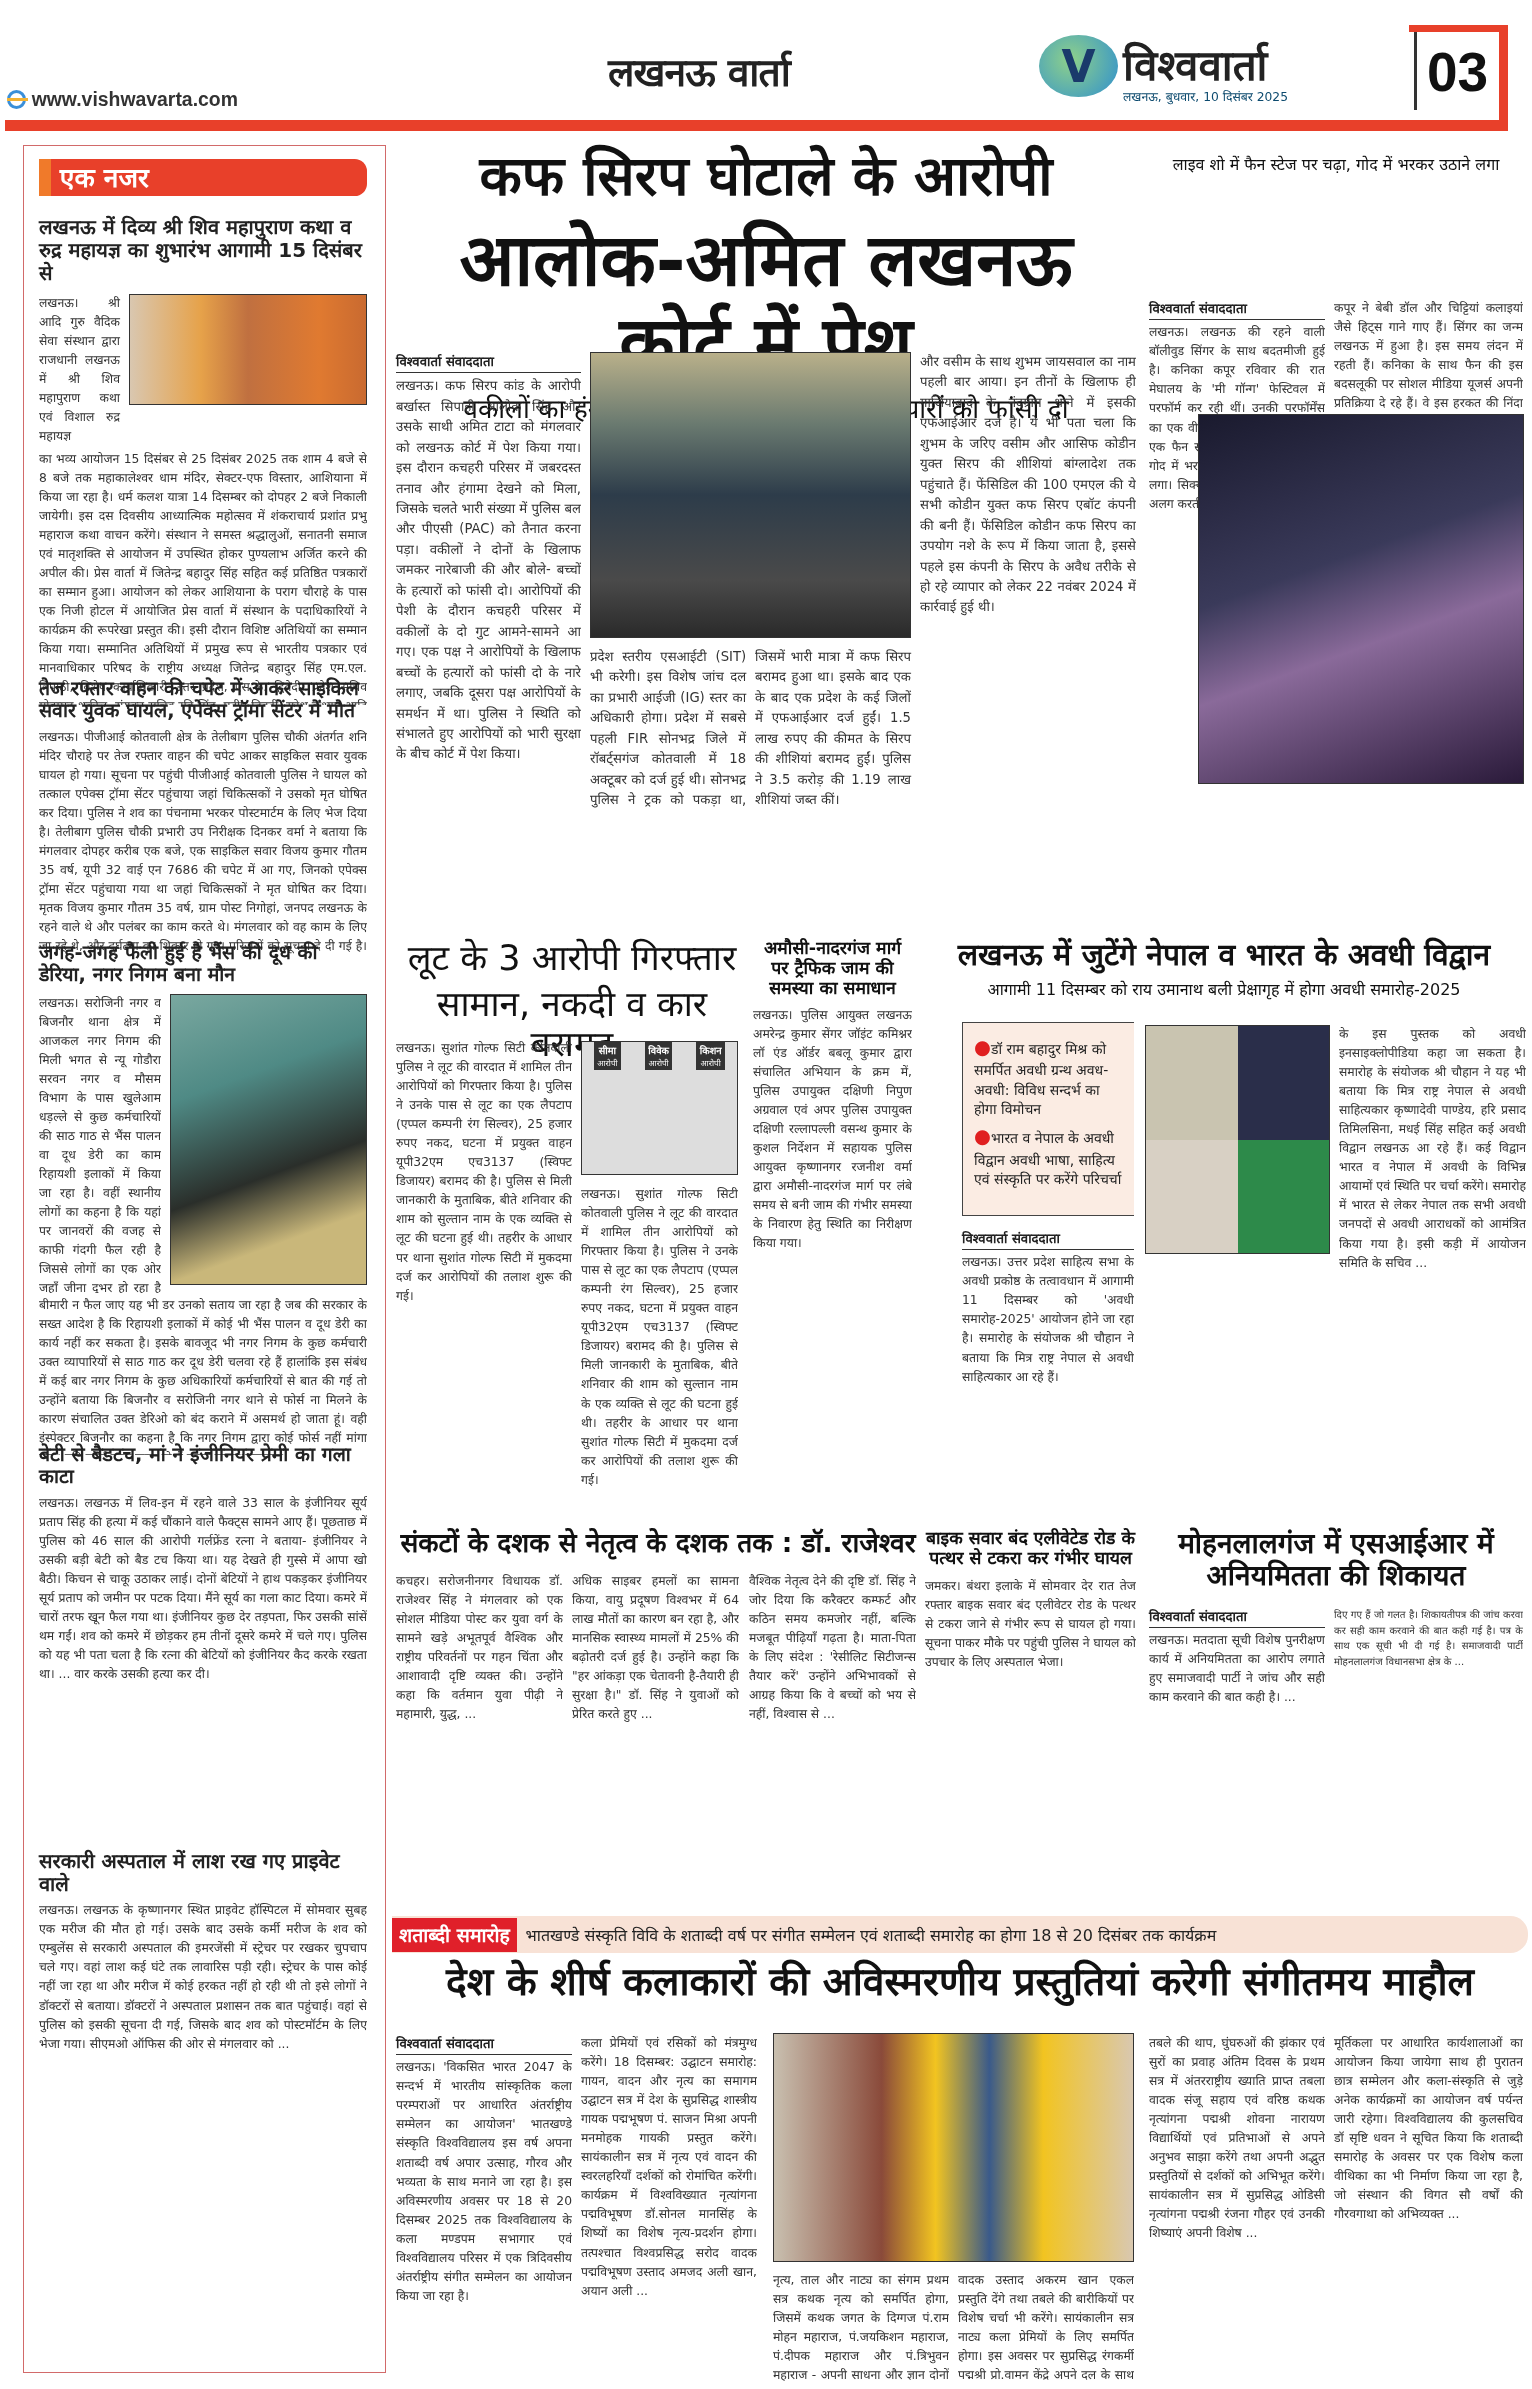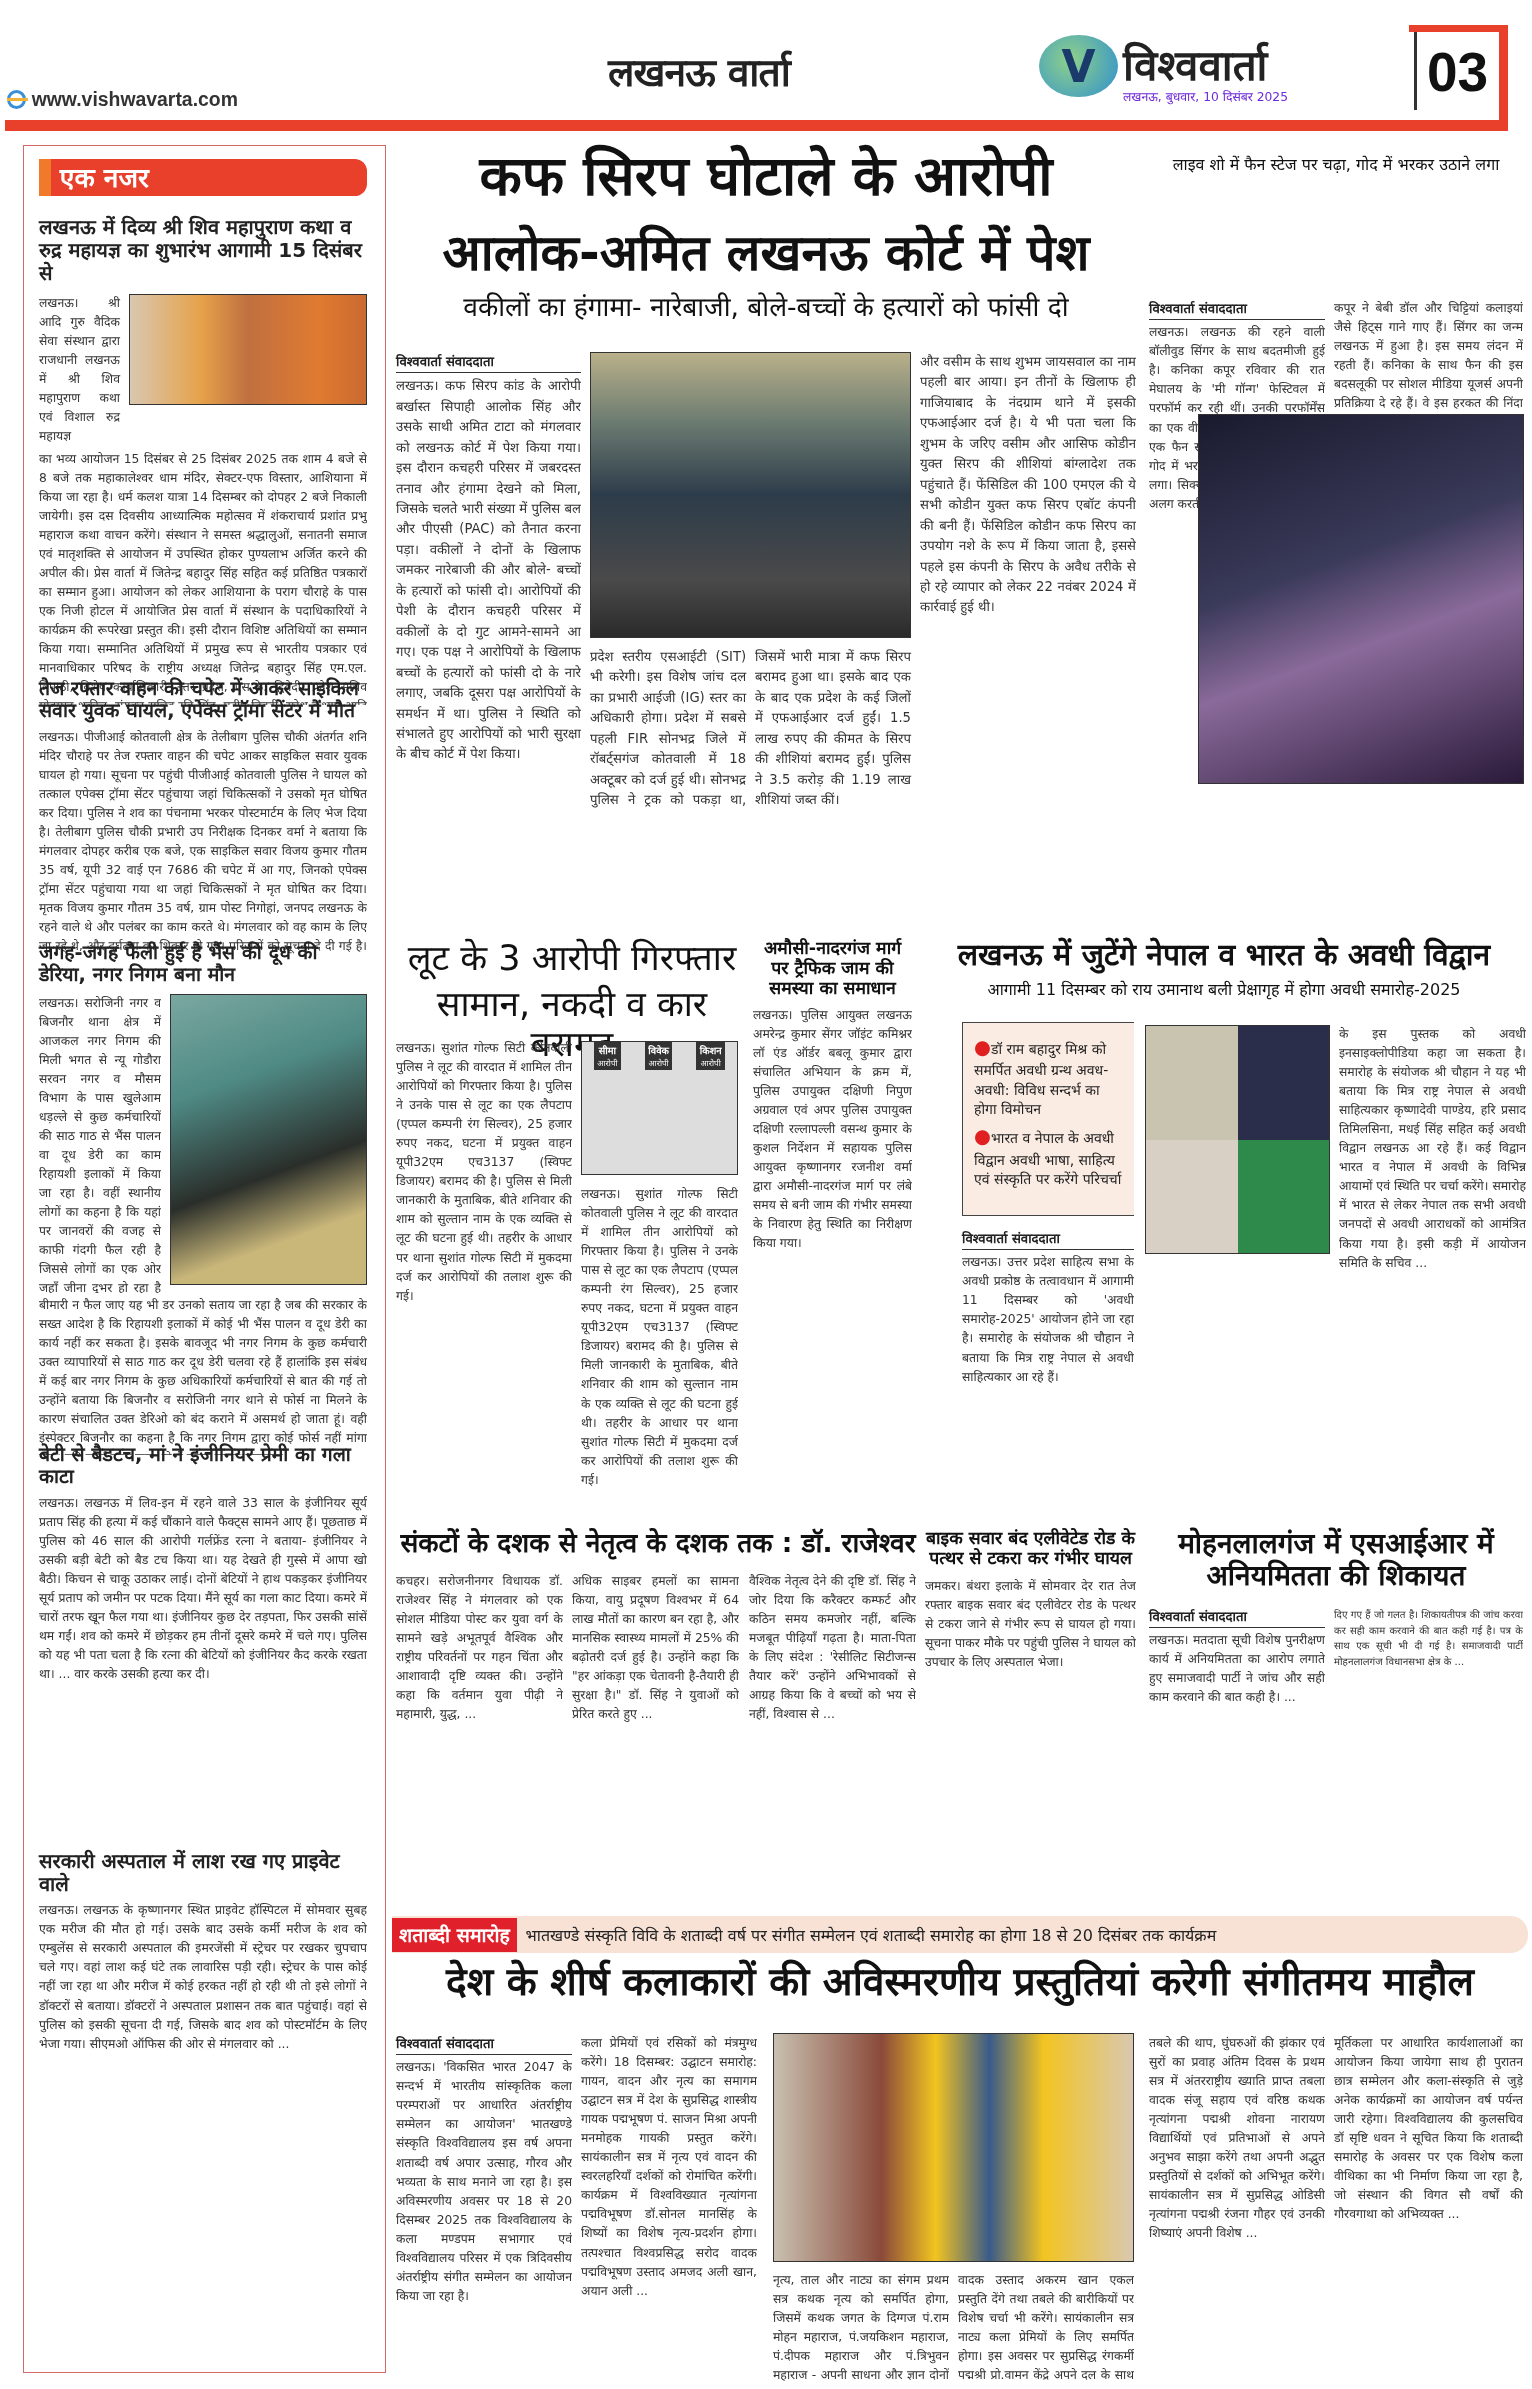--- a/index.html
+++ b/index.html
@@ -5,21 +5,21 @@
 *{box-sizing:border-box;margin:0;padding:0}
 body{width:1532px;height:2389px;background:#fff;font-family:"DejaVu Sans",sans-serif;color:#222;position:relative;overflow:hidden}
 .abs{position:absolute}
 .mast{left:0;top:0;width:1532px;height:132px}
 .site{left:7px;top:88px;font-size:19.4px;font-weight:bold;color:#333;display:flex;align-items:center;gap:5.3px;font-family:"Liberation Sans",sans-serif}
 .ie{width:19.4px;height:19.4px;border-radius:50%;border:3.5px solid #3a8fd9;display:inline-block;position:relative}
 .ie:after{content:"";position:absolute;left:-3.5px;top:5.3px;width:21px;height:2.6px;background:#f2b233}
 .section-title{left:608px;top:44px;font-size:39px;font-weight:bold;color:#222;letter-spacing:-0.9px}
 .logo{left:1039px;top:35px;width:79px;height:62px;border-radius:50%;background:radial-gradient(circle at 40% 40%,#8fd18a,#2e8fcf);display:flex;align-items:center;justify-content:center;font-size:44px;font-weight:bold;color:#1a3a6b}
 .brand{left:1123px;top:35px;font-size:42px;font-weight:bold;color:#222}
-.dateline{left:1123px;top:88px;font-size:12.3px;color:#6d28d9}
+.dateline{left:1123px;top:88px;font-size:12.3px;color:#0c4a6e}
 .pageno{left:1427px;top:40px;font-size:55px;font-weight:bold;color:#111;font-family:"Liberation Sans",sans-serif}
 .pagebar{left:1414px;top:25px;width:2.6px;height:85px;background:#333}
 .redbar{left:5.3px;top:120px;width:1503px;height:10.6px;background:#e8402a}
 .redside{left:1499px;top:25px;width:8.8px;height:106px;background:#e8402a}
 .redtop{left:1409px;top:25px;width:99px;height:7px;background:#e8402a}
 .leftcol{left:23px;top:145px;width:363px;height:2228px;border:1.8px solid #d26a6a}
 .eknazar{left:39px;top:159px;width:328px;height:37px;background:#e8402a;border-radius:0 12.3px 12.3px 0;border-left:12.3px solid #f07a2a;color:#fff;font-size:26.4px;font-weight:bold;padding-left:8.8px;line-height:37px}
 .lh{font-weight:bold;color:#222;line-height:1.15}
 .body{font-size:13.2px;line-height:1.55;color:#333;text-align:justify}
 .img{background:#777;border:1.8px solid #333}
@@ -80,21 +80,21 @@
   <div class="body" style="font-size:12.3px;height:357px;overflow:hidden;margin-top:5.3px">लखनऊ। लखनऊ में लिव-इन में रहने वाले 33 साल के इंजीनियर सूर्य प्रताप सिंह की हत्या में कई चौंकाने वाले फैक्ट्स सामने आए हैं। पूछताछ में पुलिस को 46 साल की आरोपी गर्लफ्रेंड रत्ना ने बताया- इंजीनियर ने उसकी बड़ी बेटी को बैड टच किया था। यह देखते ही गुस्से में आपा खो बैठी। किचन से चाकू उठाकर लाई। दोनों बेटियों ने हाथ पकड़कर इंजीनियर सूर्य प्रताप को जमीन पर पटक दिया। मैंने सूर्य का गला काट दिया। कमरे में चारों तरफ खून फैल गया था। इंजीनियर कुछ देर तड़पता, फिर उसकी सांसें थम गईं। शव को कमरे में छोड़कर हम तीनों दूसरे कमरे में चले गए। पुलिस को यह भी पता चला है कि रत्ना की बेटियों को इंजीनियर कैद करके रखता था। ... वार करके उसकी हत्या कर दी।</div>
 </div>
 
 <div class="abs" style="left:39px;top:1850px;width:328px">
   <div class="lh" style="font-size:20px">सरकारी अस्पताल में लाश रख गए प्राइवेट वाले</div>
   <div class="body" style="font-size:12.3px;height:493px;overflow:hidden;margin-top:5.3px">लखनऊ। लखनऊ के कृष्णानगर स्थित प्राइवेट हॉस्पिटल में सोमवार सुबह एक मरीज की मौत हो गई। उसके बाद उसके कर्मी मरीज के शव को एम्बुलेंस से सरकारी अस्पताल की इमरजेंसी में स्ट्रेचर पर रखकर चुपचाप चले गए। वहां लाश कई घंटे तक लावारिस पड़ी रही। स्ट्रेचर के पास कोई नहीं जा रहा था और मरीज में कोई हरकत नहीं हो रही थी तो इसे लोगों ने डॉक्टरों से बताया। डॉक्टरों ने अस्पताल प्रशासन तक बात पहुंचाई। वहां से पुलिस को इसकी सूचना दी गई, जिसके बाद शव को पोस्टमॉर्टम के लिए भेजा गया। सीएमओ ऑफिस की ओर से मंगलवार को ...</div>
 </div>
 
 <div class="abs" style="left:396px;top:145px;width:740px">
   <div class="hl" style="font-size:55px">कफ सिरप घोटाले के आरोपी</div>
-  <div class="hl" style="font-size:50px;margin-top:17px">आलोक-अमित लखनऊ कोर्ट में पेश</div>
+  <div class="hl" style="font-size:72px;margin-top:11px">आलोक-अमित लखनऊ कोर्ट में पेश</div>
   <div class="hl" style="font-size:26.4px;font-weight:normal;margin-top:8.8px">वकीलों का हंगामा- नारेबाजी, बोले-बच्चों के हत्यारों को फांसी दो</div>
 </div>
 <div class="abs" style="left:396px;top:352px;width:185px">
   <div class="byline">विश्ववार्ता संवाददाता</div>
   <div class="body" style="height:546px;overflow:hidden;margin-top:3.5px">लखनऊ। कफ सिरप कांड के आरोपी बर्खास्त सिपाही आलोक सिंह और उसके साथी अमित टाटा को मंगलवार को लखनऊ कोर्ट में पेश किया गया। इस दौरान कचहरी परिसर में जबरदस्त तनाव और हंगामा देखने को मिला, जिसके चलते भारी संख्या में पुलिस बल और पीएसी (PAC) को तैनात करना पड़ा। वकीलों ने दोनों के खिलाफ जमकर नारेबाजी की और बोले- बच्चों के हत्यारों को फांसी दो। आरोपियों की पेशी के दौरान कचहरी परिसर में वकीलों के दो गुट आमने-सामने आ गए। एक पक्ष ने आरोपियों के खिलाफ बच्चों के हत्यारों को फांसी दो के नारे लगाए, जबकि दूसरा पक्ष आरोपियों के समर्थन में था। पुलिस ने स्थिति को संभालते हुए आरोपियों को भारी सुरक्षा के बीच कोर्ट में पेश किया।</div>
 </div>
 <div class="abs img" style="left:590px;top:352px;width:321px;height:286px;background:linear-gradient(180deg,#b9b08a,#6a7a70 25%,#2d3c4a 50%,#4a4a4a 80%,#2a2a2a)"></div>
 <div class="abs" style="left:590px;top:647px;width:321px;height:264px;columns:2;column-gap:8.8px">
   <div class="body">प्रदेश स्तरीय एसआईटी (SIT) भी करेगी। इस विशेष जांच दल का प्रभारी आईजी (IG) स्तर का अधिकारी होगा। प्रदेश में सबसे पहली FIR सोनभद्र जिले में रॉबर्ट्सगंज कोतवाली में 18 अक्टूबर को दर्ज हुई थी। सोनभद्र पुलिस ने ट्रक को पकड़ा था, जिसमें भारी मात्रा में कफ सिरप बरामद हुआ था। इसके बाद एक के बाद एक प्रदेश के कई जिलों में एफआईआर दर्ज हुईं। 1.5 लाख रुपए की कीमत के सिरप की शीशियां बरामद हुईं। पुलिस ने 3.5 करोड़ की 1.19 लाख शीशियां जब्त कीं।</div>
 </div>

